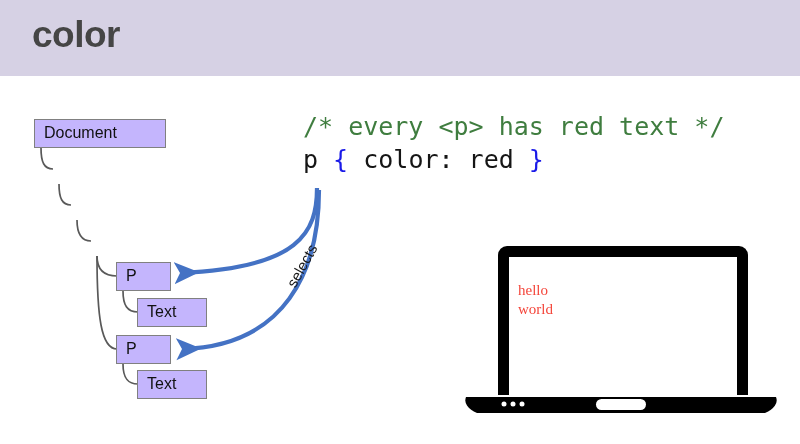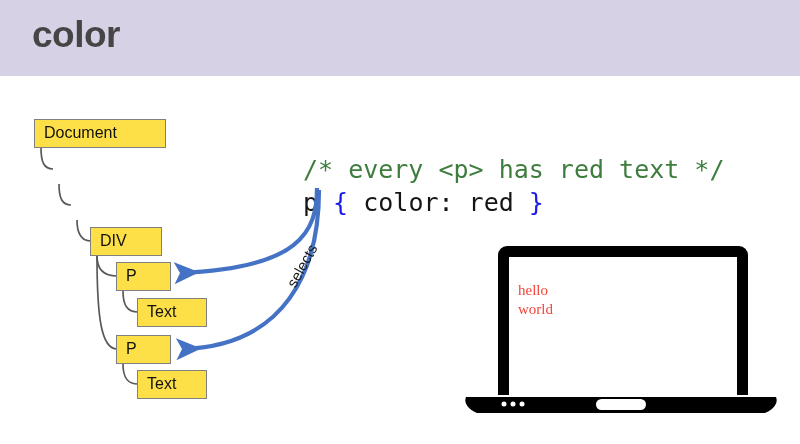--- a/index.html
+++ b/index.html
@@ -46,42 +46,41 @@
   }
   #dom-tree-connectors {
     position: absolute;
     left: 0;
     top: 0;
     width: 300px;
     height: 368px;
   }
   .node-box {
     position: absolute;
-    background: #fde047;
+    background: #c4b5fd;
     border: 1.6px solid #808080;
     box-sizing: border-box;
     height: 29px;
     line-height: 26px;
     font-size: 16px;
     color: #111111;
     padding-left: 9px;
     font-family: "Liberation Sans", sans-serif;
     white-space: nowrap;
   }
 
   
   #code-block {
     position: absolute;
     left: 303px;
     top: 110px;
     font-family: "DejaVu Sans Mono", monospace;
     font-size: 25px;
     line-height: 33px;
     white-space: pre;
-    margin-top: 43px;
   }
   .code-comment { color: #3f7d3f; }
   .code-plain   { color: #151515; }
   .code-brace   { color: #1a1ae8; }
 
   
   #selects-arrows {
     position: absolute;
     left: 0;
     top: 0;
@@ -133,21 +132,20 @@
       <path d="M 59 108 C 59 122, 62 129, 71 129"></path>
       <path d="M 77 144 C 77 158, 81 165, 91 165"></path>
       <path d="M 97 180 C 97 193, 104 200, 117 200"></path>
       <path d="M 97 180 C 97 240, 101 273, 117 273"></path>
       <path d="M 123 215 C 123 229, 127 236, 138 236"></path>
       <path d="M 123 288 C 123 301, 127 308, 138 308"></path>
     </g>
   </svg>
 
   <div class="node-box" style="left:34px;  top:43px;  width:132px;">Document</div>
-  <div class="node-box" style="left:90px;  top:151px; width:72px;">DIV</div>
   <div class="node-box" style="left:116px; top:186px; width:55px;">P</div>
   <div class="node-box" style="left:137px; top:222px; width:70px;">Text</div>
   <div class="node-box" style="left:116px; top:259px; width:55px;">P</div>
   <div class="node-box" style="left:137px; top:294px; width:70px;">Text</div>
 </div>
 
 <div id="code-block"><span class="code-comment">/* every &lt;p&gt; has red text */</span>
 <span class="code-plain">p </span><span class="code-brace">{</span><span class="code-plain"> color: red </span><span class="code-brace">}</span></div>
 
 <svg id="selects-arrows" viewBox="0 0 800 444">

